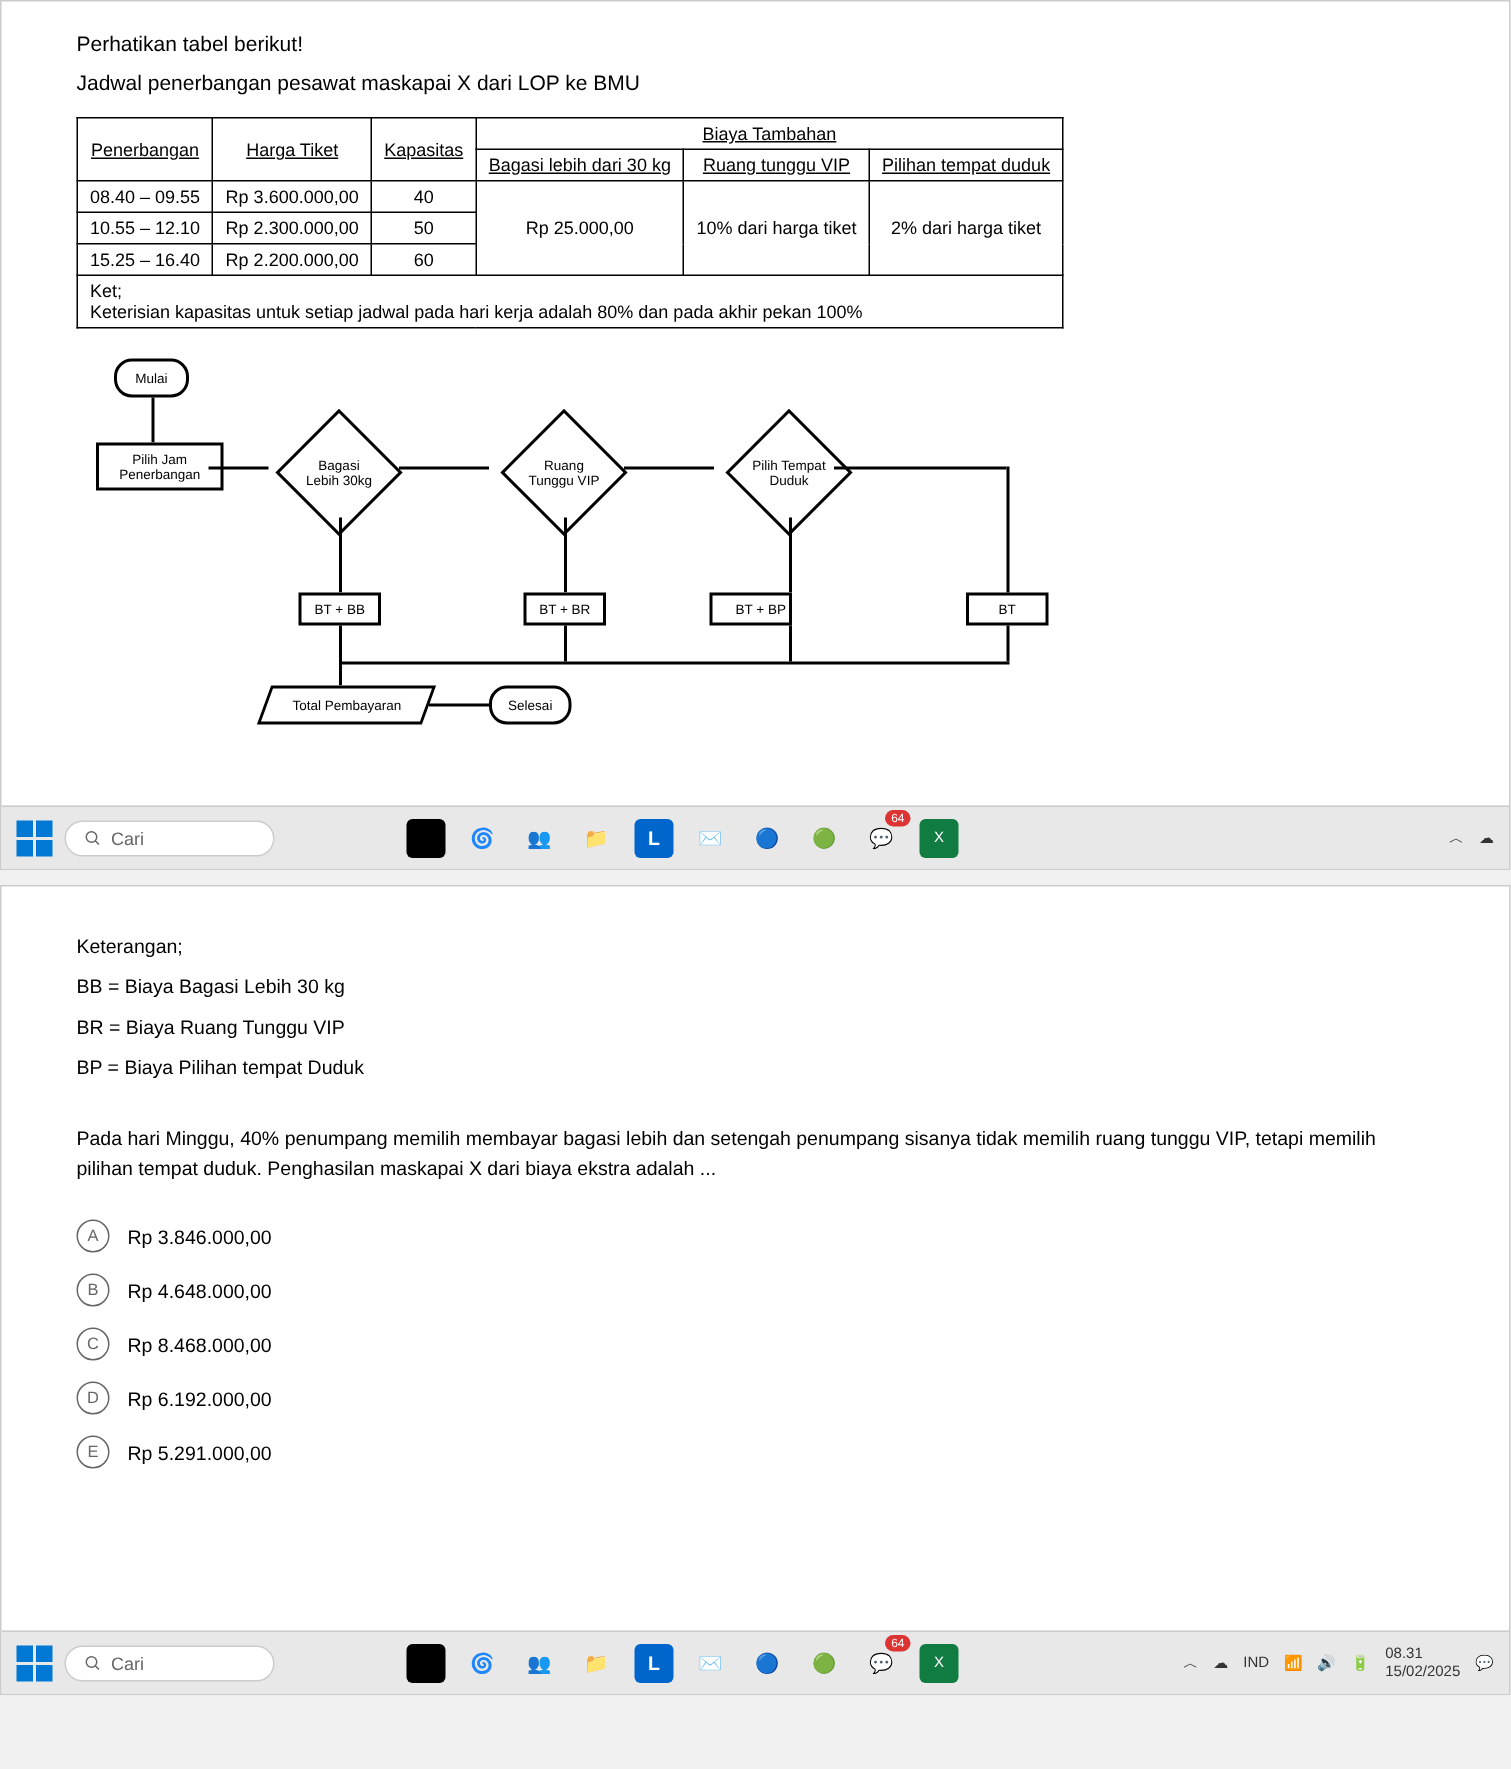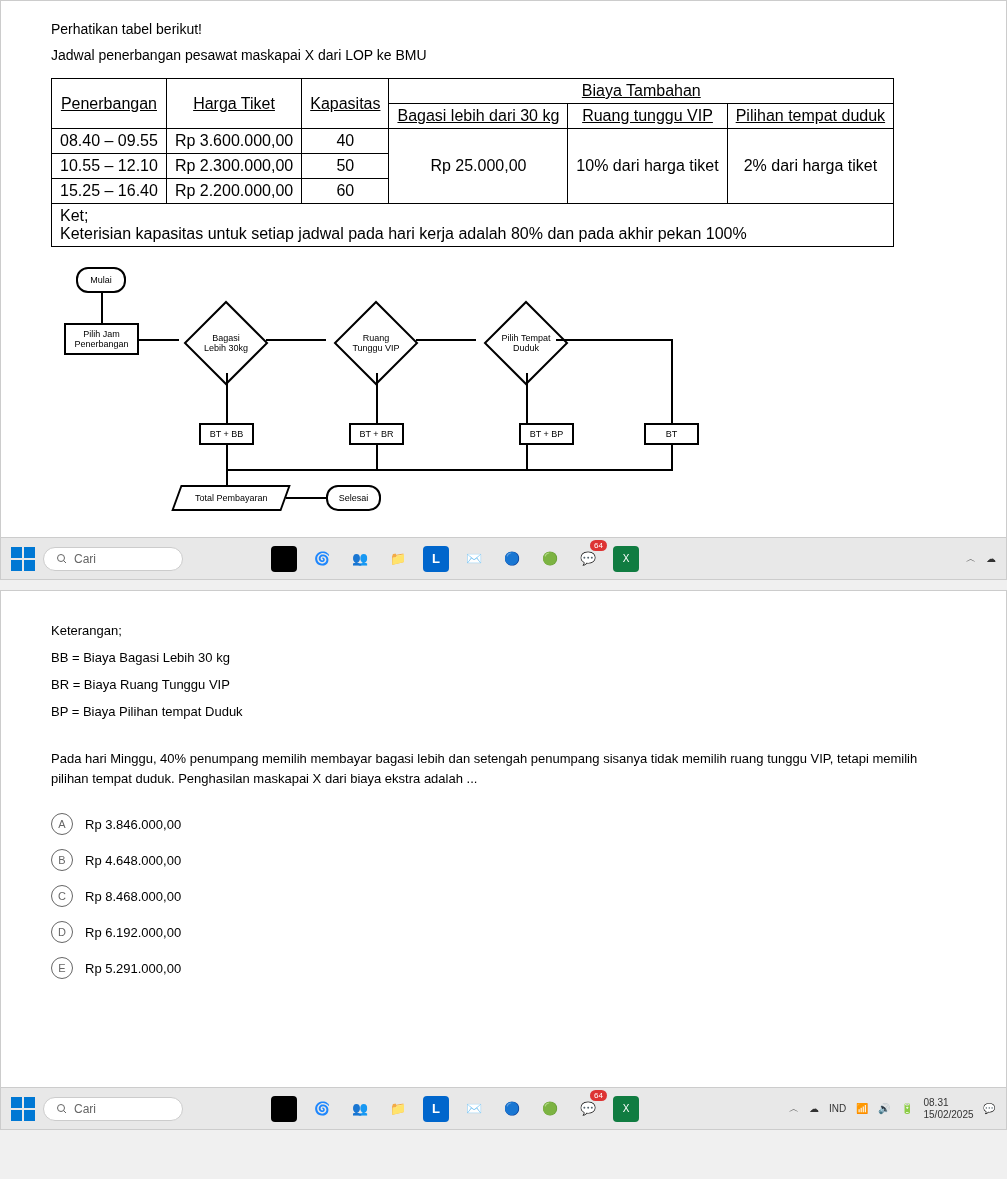--- a/index.html
+++ b/index.html
@@ -19,21 +19,21 @@
     .screen-section.top {
       min-height: 580px;
     }
     .screen-section.bottom {
       min-height: 540px;
     }
     .intro { margin-bottom: 10px; font-size: 14px; }
     .subtitle { margin-bottom: 15px; font-size: 14px; }
     table.schedule {
       border-collapse: collapse;
-      font-size: 16px;
+      font-size: 12px;
       margin-bottom: 20px;
     }
     table.schedule th, table.schedule td {
       border: 1px solid #000;
       padding: 3px 8px;
       text-align: center;
     }
     table.schedule th { font-weight: normal; text-decoration: underline; }
     .ket-row td { text-align: left; padding: 3px 8px; }
     
@@ -48,21 +48,21 @@
       border: 2px solid #000;
       background: #fff;
       font-size: 9px;
       display: flex;
       align-items: center;
       justify-content: center;
       text-align: center;
       padding: 2px;
     }
     .rounded { border-radius: 12px; width: 50px; height: 26px; }
-    .rect { width: 75px; height: 32px; }
+    .rect { width: 85px; height: 32px; }
     .diamond {
       width: 60px; height: 60px;
       transform: rotate(45deg);
     }
     .diamond span {
       transform: rotate(-45deg);
       display: block;
     }
     .small-rect { width: 55px; height: 22px; font-size: 9px; }
     .parallelogram {
@@ -251,21 +251,21 @@
     <div class="arrow-line" style="left:465px; top:106px; width:2px; height:50px;"></div>
     <div class="arrow-line" style="left:495px; top:72px; width:115px; height:2px;"></div>
     <div class="arrow-line" style="left:610px; top:72px; width:2px; height:85px;"></div>
 
     <div class="fc-box small-rect" style="left:138px; top:156px;">
         <span>BT + BB</span>
       </div>
     <div class="fc-box small-rect" style="left:288px; top:156px;">
         <span>BT + BR</span>
       </div>
-    <div class="fc-box small-rect" style="left:458px; top:156px;">
+    <div class="fc-box small-rect" style="left:412px; top:156px;justify-content:flex-end;">
         <span>BT + BP</span>
       </div>
     <div class="fc-box small-rect" style="left:583px; top:156px;">
         <span>BT</span>
       </div>
 
     <div class="arrow-line" style="left:165px; top:178px; width:2px; height:40px;"></div>
     <div class="arrow-line" style="left:315px; top:178px; width:2px; height:24px;"></div>
     <div class="arrow-line" style="left:465px; top:178px; width:2px; height:24px;"></div>
     <div class="arrow-line" style="left:610px; top:178px; width:2px; height:24px;"></div>

